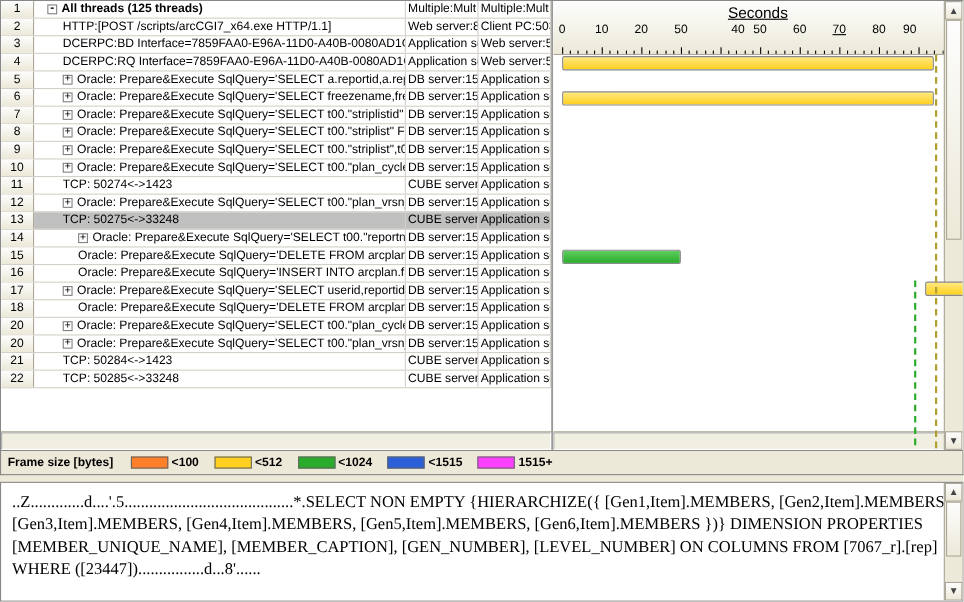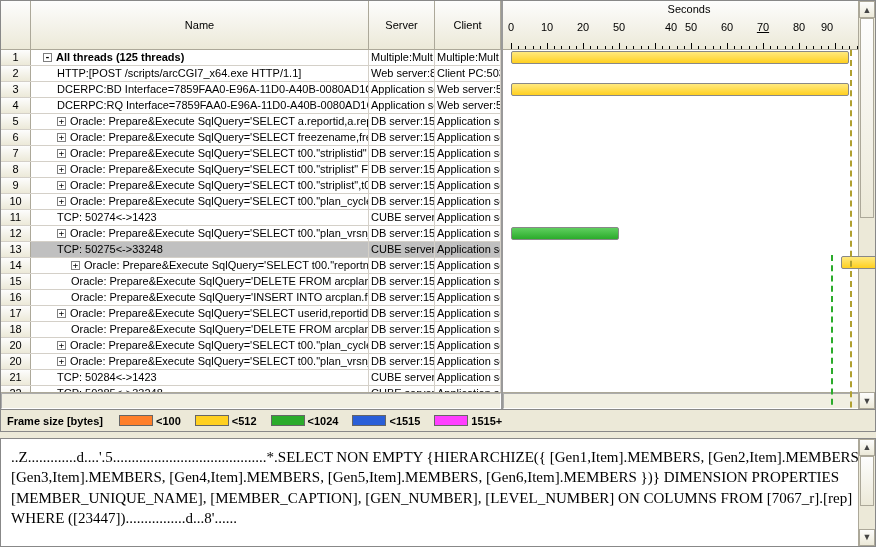--- a/index.html
+++ b/index.html
@@ -105,21 +105,22 @@
   .tl-header {
     height: 49px;
     position: relative;
     background: linear-gradient(#fdfdfd, #ece9d8);
     border-bottom: 1px solid #aca899;
   }
   .tl-title {
     position: absolute;
     top: 2px; left: 0; right: 0;
     text-align: center;
-    font-size: 11px;
+    font-size: 14px;
+    text-decoration: underline;
   }
   .tl-ticks {
     position: absolute;
     bottom: 0; left: 0; right: 0;
     height: 30px;
   }
   .tl-tick {
     position: absolute;
     bottom: 0;
     width: 1px;
@@ -231,26 +232,20 @@
     position:absolute; left:1px; right:1px;
     background: linear-gradient(#fdfdfd,#ece9d8);
     border:1px solid #aca899;
   }
 </style>
 </head>
 <body>
 
 <div class="top-split">
   <div class="grid-pane">
-    <div class="grid-header">
-      <div class="hcell rownum"></div>
-      <div class="hcell name">Name</div>
-      <div class="hcell server">Server</div>
-      <div class="hcell client">Client</div>
-    </div>
     <div class="grid-body" id="grid-body">
         <div class="grid-row">
           <div class="rcell rownum">1</div>
           <div class="rcell name bold">
             <span class="indent" style="width: 10px;"></span>
             <span class="tree-toggle">-</span>
             <span>All threads (125 threads)</span>
           </div>
           <div class="rcell server">Multiple:Mult</div>
           <div class="rcell client">Multiple:Mult</div>

